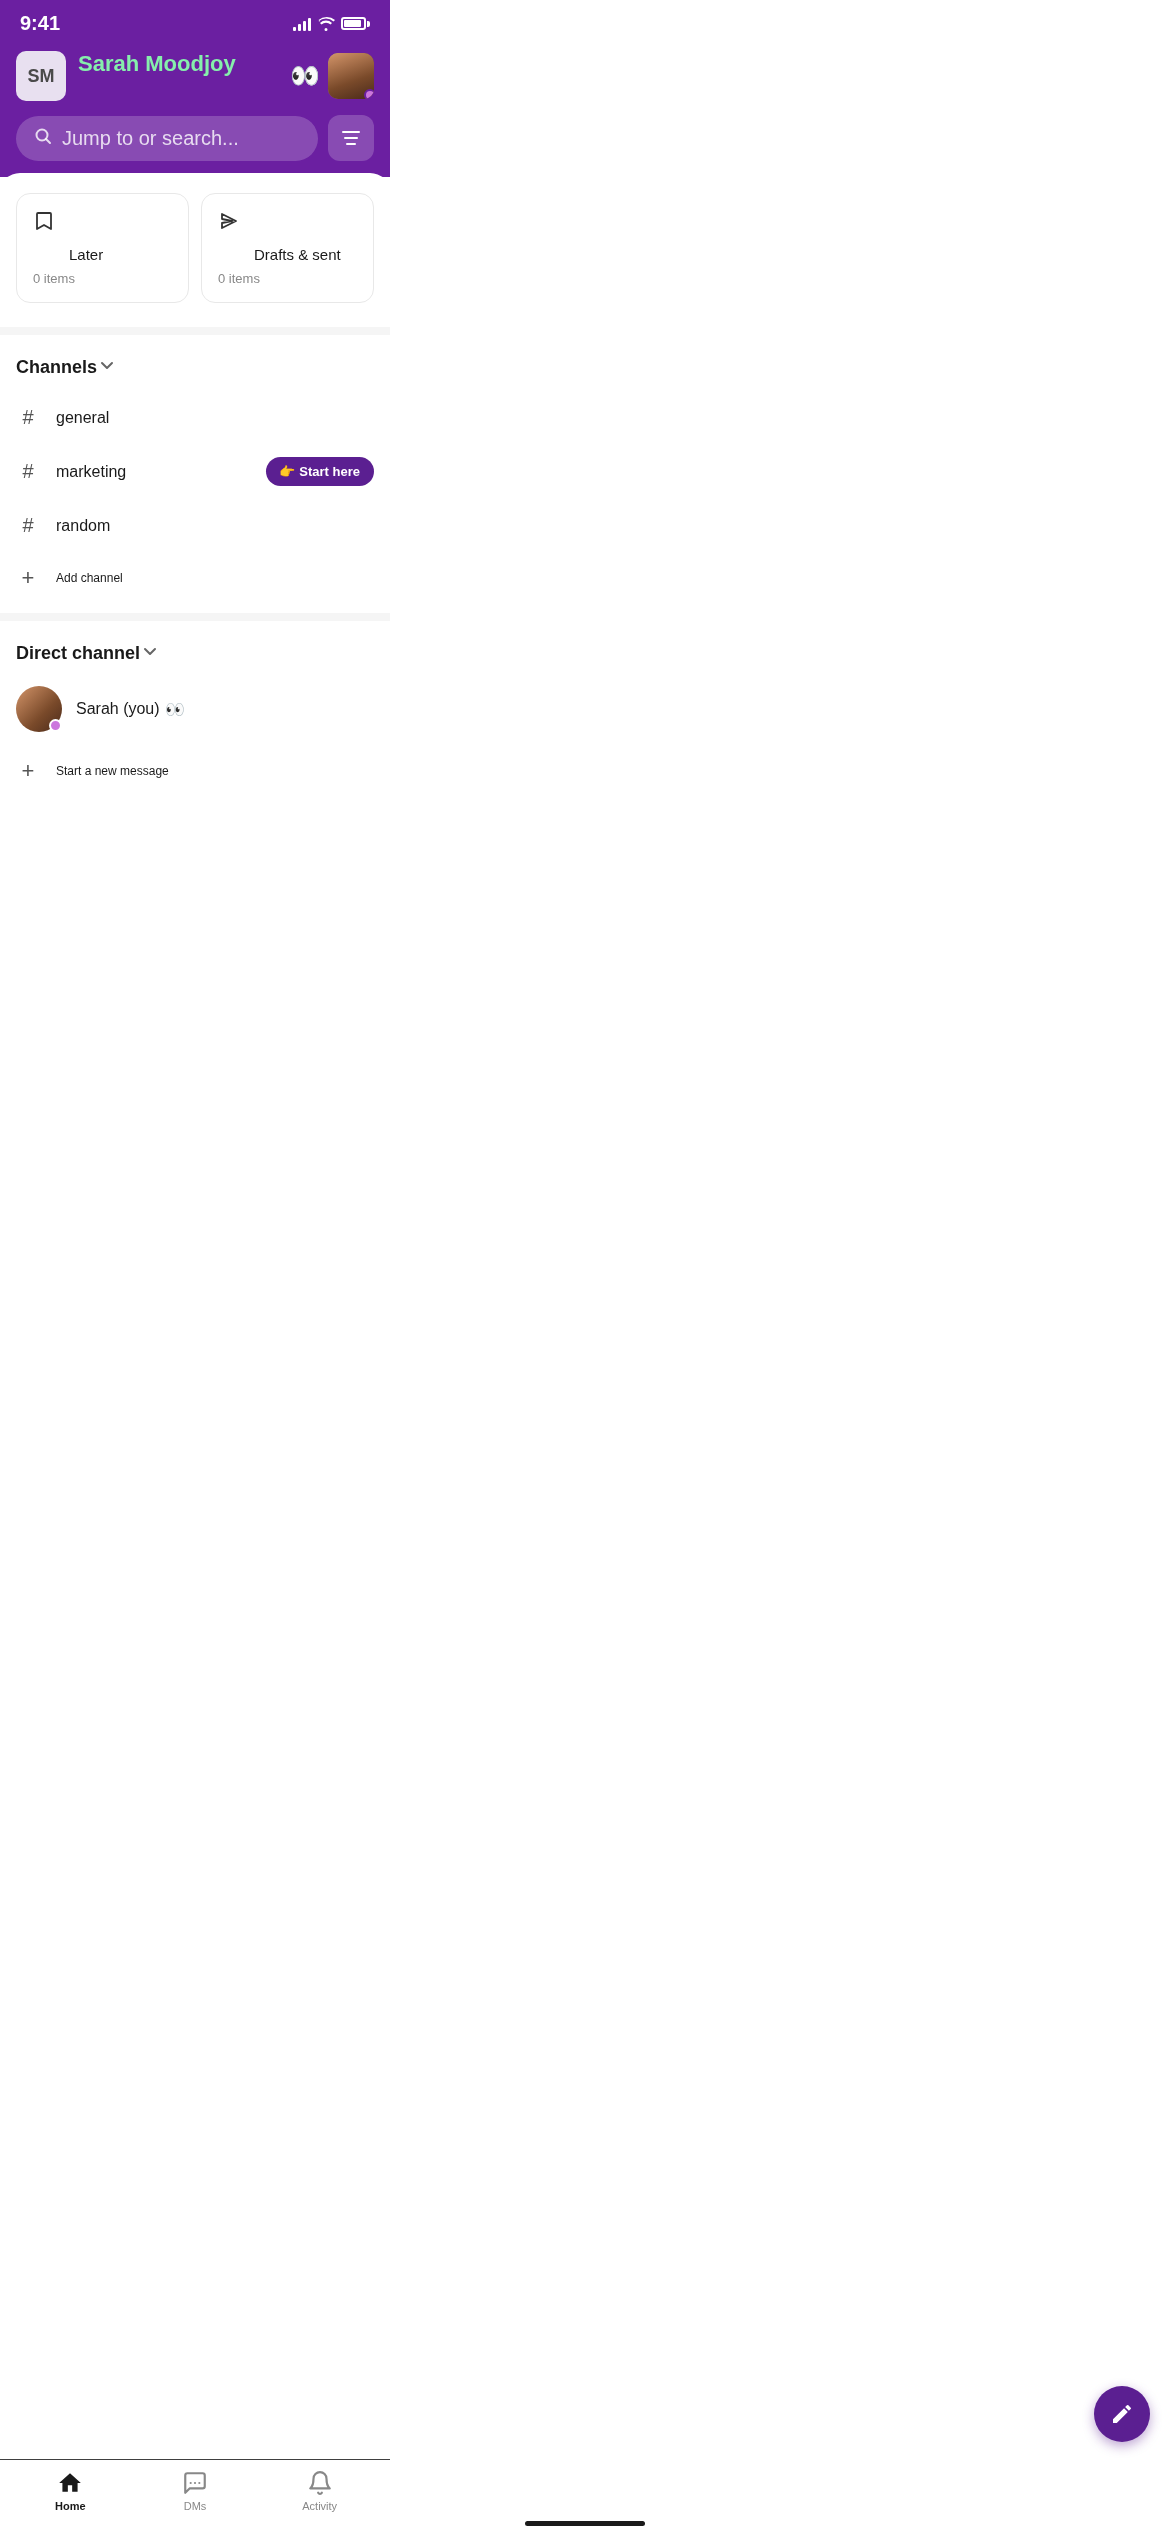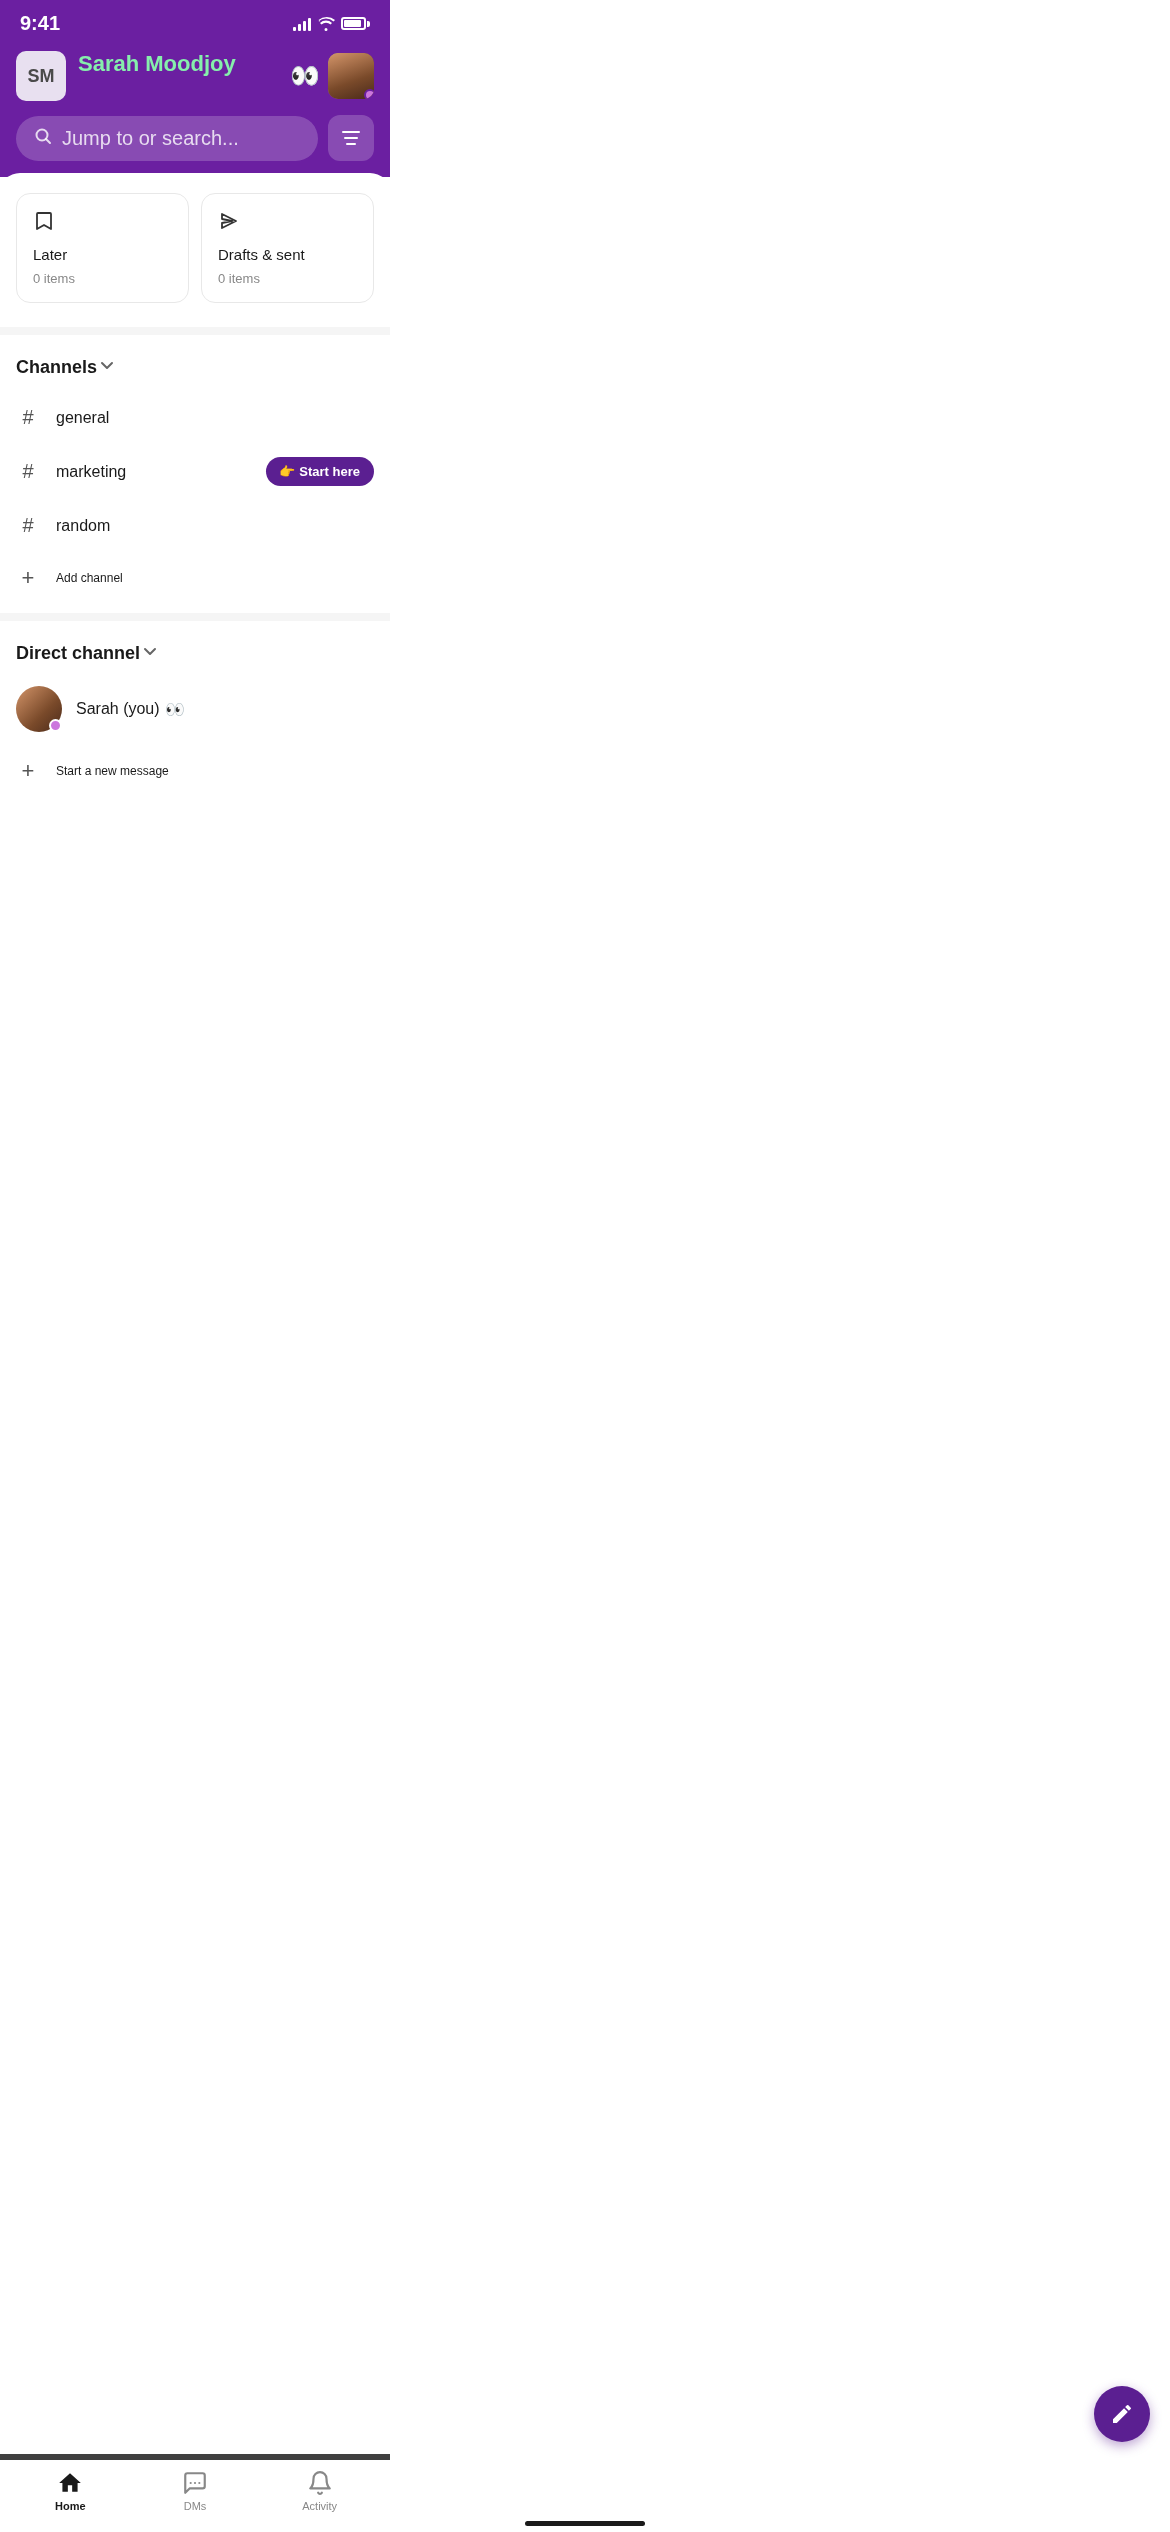--- a/index.html
+++ b/index.html
@@ -214,20 +214,21 @@
       gap: 8px;
     }
     .quick-action-icon {
       font-size: 22px;
       color: #333;
     }
     .quick-action-title {
       font-size: 15px;
       color: #1a1a1a;
       font-weight: 500;
+      margin-left: 36px;
     }
     .quick-action-subtitle {
       font-size: 13px;
       color: #888;
     }
 
     
     .section-divider {
       height: 8px;
       background: #f5f5f5;
@@ -354,21 +355,21 @@
       z-index: 100;
     }
 
     
     .bottom-nav {
       position: fixed;
       bottom: 0;
       left: 0;
       width: 390px;
       background: #fff;
-      border-top: 6px solid #404040;
+      border-top: 1px solid #404040;
       display: flex;
       justify-content: flex-start;
       align-items: flex-start;
       padding: 10px 8px 20px;
       z-index: 99;
     }
     .nav-item {
       display: flex;
       flex-direction: column;
       align-items: center;

